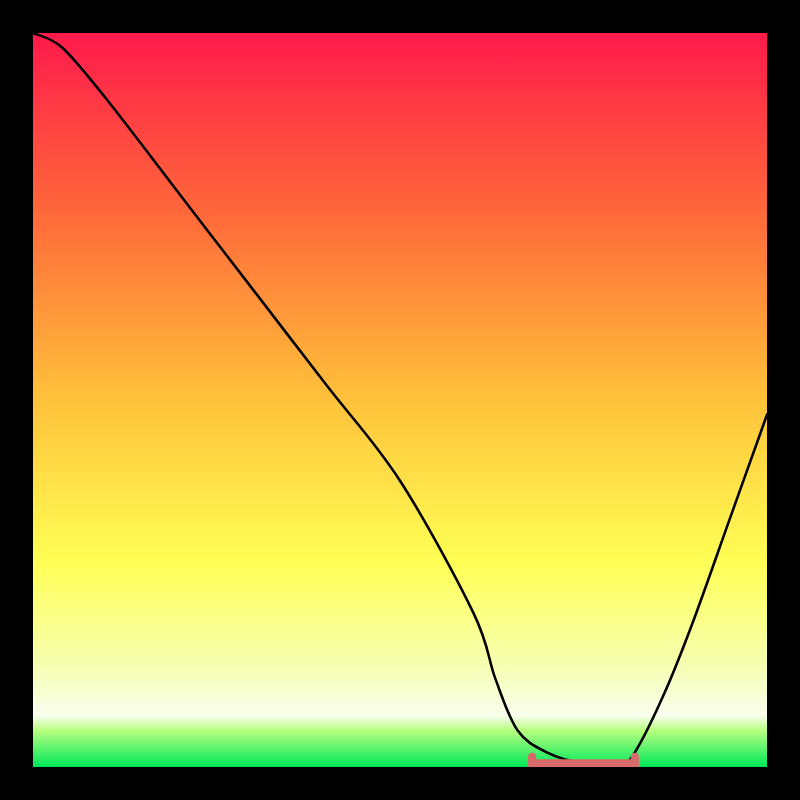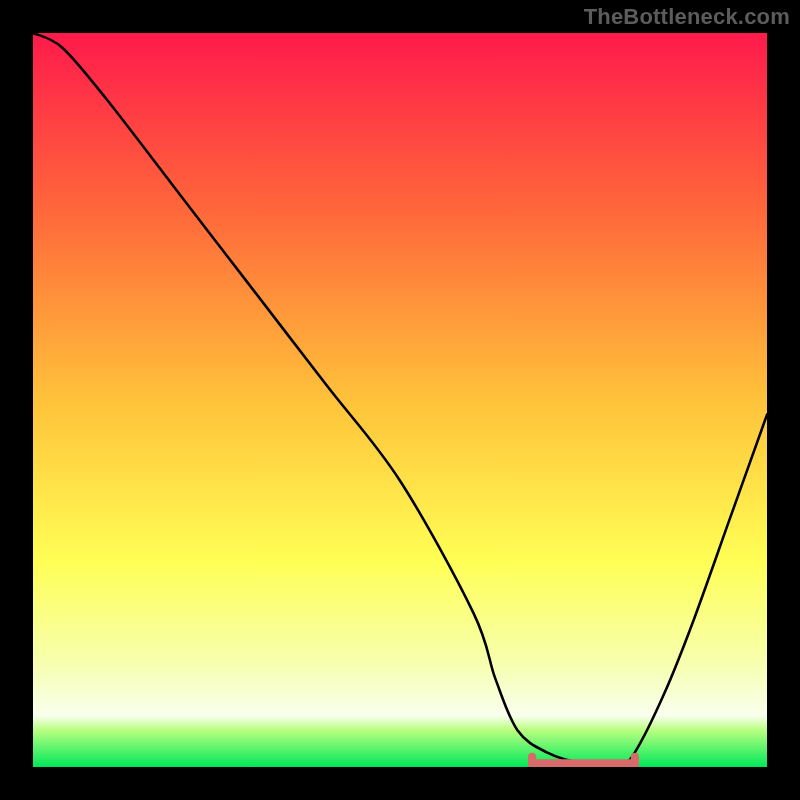--- a/index.html
+++ b/index.html
@@ -43,21 +43,20 @@
     inset: 0;
     width: 100%;
     height: 100%;
   }
 </style>
 </head>
 <body>
 
 <div class="frame">
 
-  <div class="watermark">TheBottleneck.com</div>
 
   <div class="plot-area">
     <svg class="gradient-bg" viewBox="0 0 100 100" preserveAspectRatio="none">
       <defs>
         <linearGradient id="bg-grad" x1="0" y1="0" x2="0" y2="1">
             <stop offset="0%" stop-color="#ff1a4b"></stop>
             <stop offset="25%" stop-color="#ff6a3a"></stop>
             <stop offset="50%" stop-color="#ffc23a"></stop>
             <stop offset="72%" stop-color="#ffff55"></stop>
             <stop offset="86%" stop-color="#f6ffb0"></stop>

